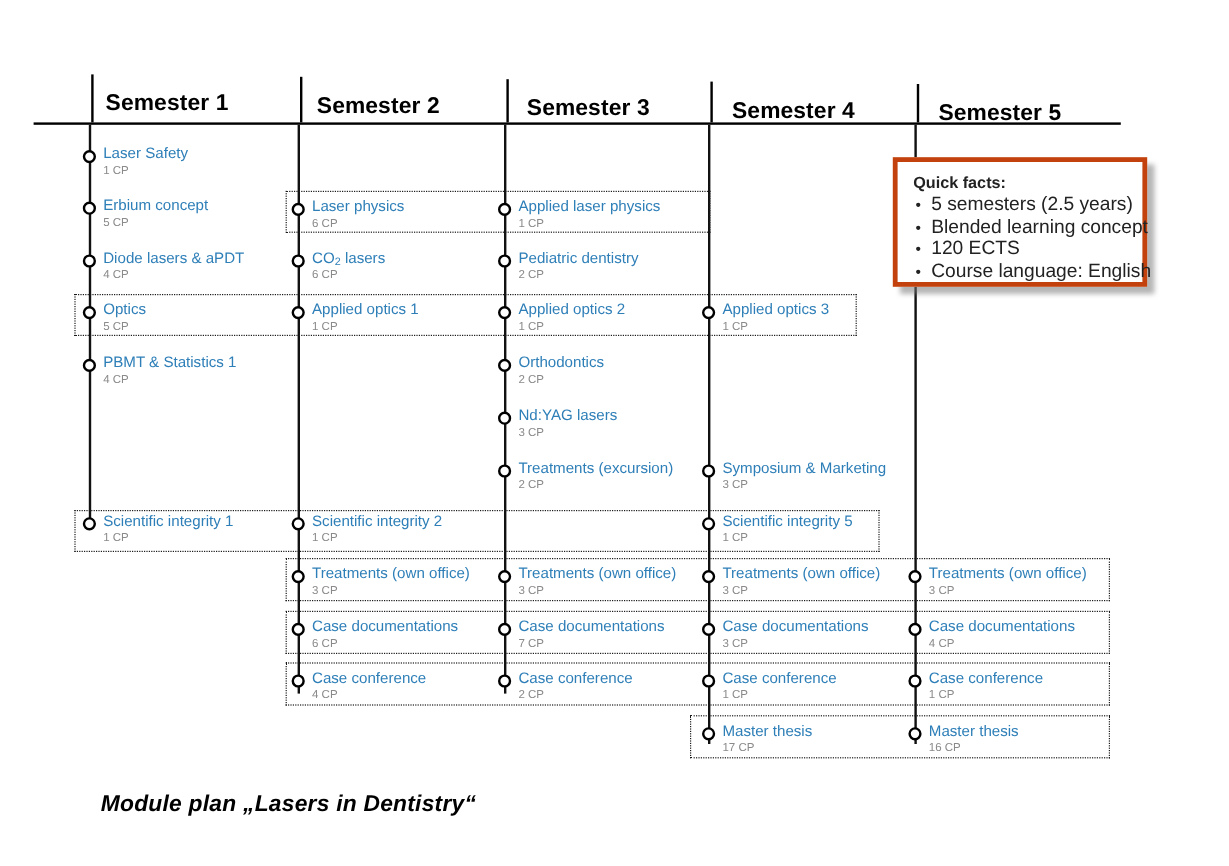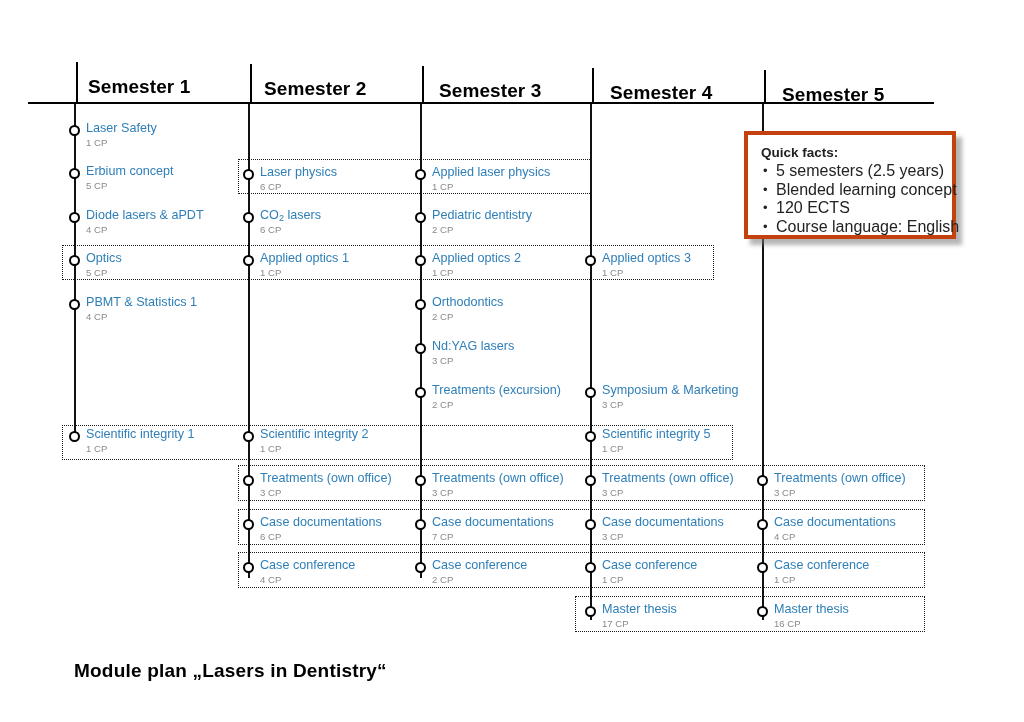--- a/index.html
+++ b/index.html
@@ -306,15 +306,15 @@
   <div class="quick-facts" style="left: 744px; top: 131px; width: 212px; height: 108px;">
     <div class="qf-title">Quick facts:</div>
     <ul class="qf-list" id="qf-list">
         <li>5 semesters (2.5 years)</li>
         <li>Blended learning concept</li>
         <li>120 ECTS</li>
         <li>Course language: English</li>
       </ul>
   </div>
 
-  <div class="plan-title" style="left: 74px; top: 660px;">Module plan „Lasers in Dentistry“</div>
+  <div class="plan-title" style="left: 84px; top: 660px; font-style: italic;">Module plan „Lasers in Dentistry“</div>
 
 </div>
 
 </body></html>

